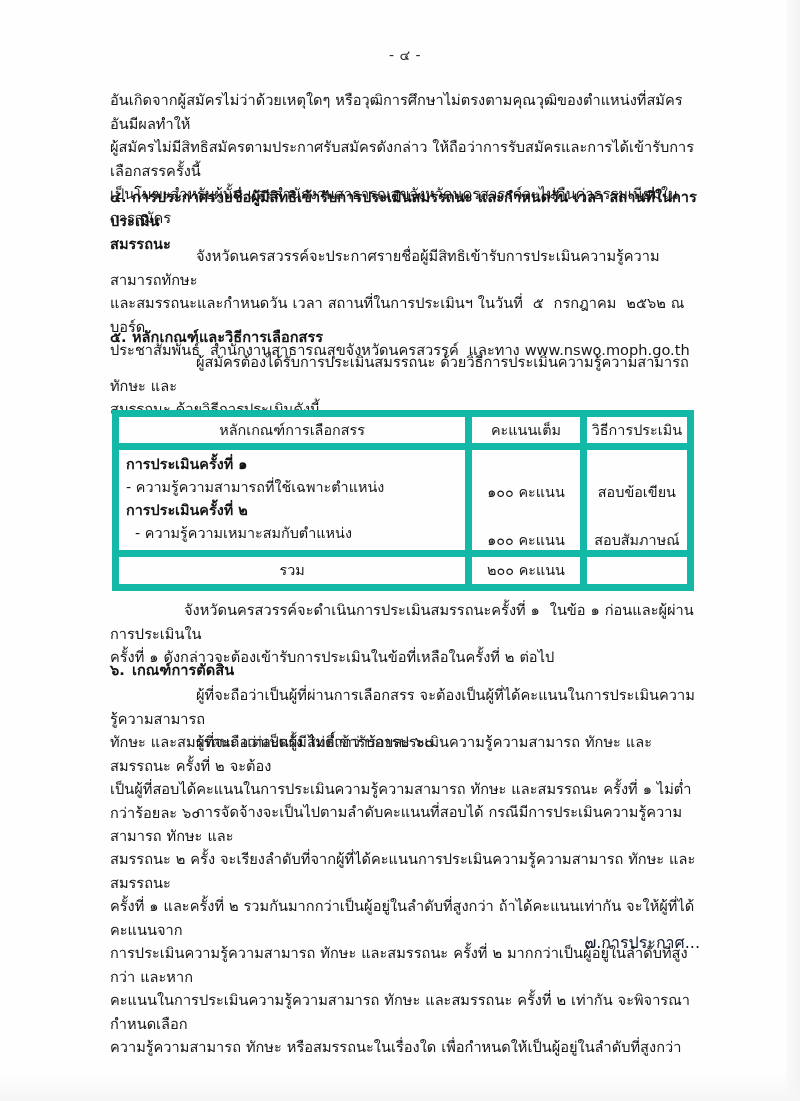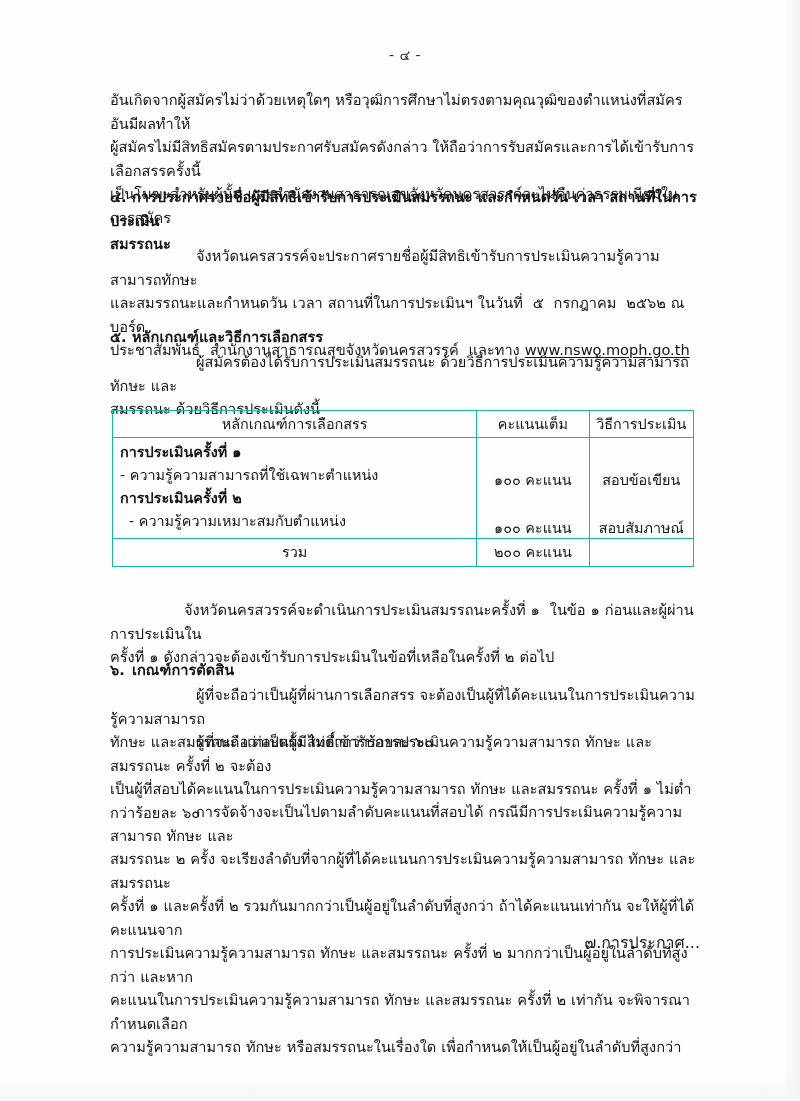--- a/index.html
+++ b/index.html
@@ -81,21 +81,20 @@
     font-weight: bold;
   }
   .heading .num {
     display: inline-block;
     min-width: 22px;
   }
   .indent { text-indent: 86px; }
   .indent-sm { text-indent: 74px; }
 
   .url {
-    text-decoration: underline;
     text-underline-offset: 2px;
   }
 
   .footnote {
     position: absolute;
     left: 0;
     width: 590px;
     text-align: right;
     font-size: 16px;
     color: #0f172a;
@@ -106,21 +105,21 @@
     position: absolute;
     left: 112px;
     top: 410px;
     width: 582px;
     border-collapse: collapse;
     font-size: 14.4px;
     line-height: 23px;
     color: #141414;
   }
   #criteria-table td, #criteria-table th {
-    border: 1px solid #14b8a6;
+    border: 7px solid #14b8a6;
     padding: 0;
     vertical-align: middle;
     font-weight: normal;
   }
   .col-criteria { width: 366px; }
   .col-score    { width: 112px; }
   .col-method   { width: 104px; margin-top: 20px; }
 
   .th-cell {
     height: 26px;

